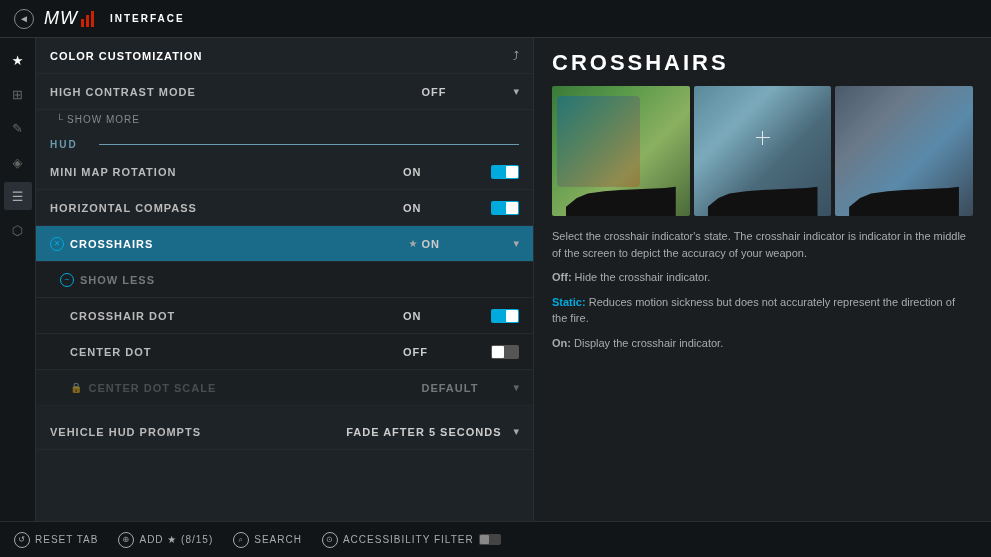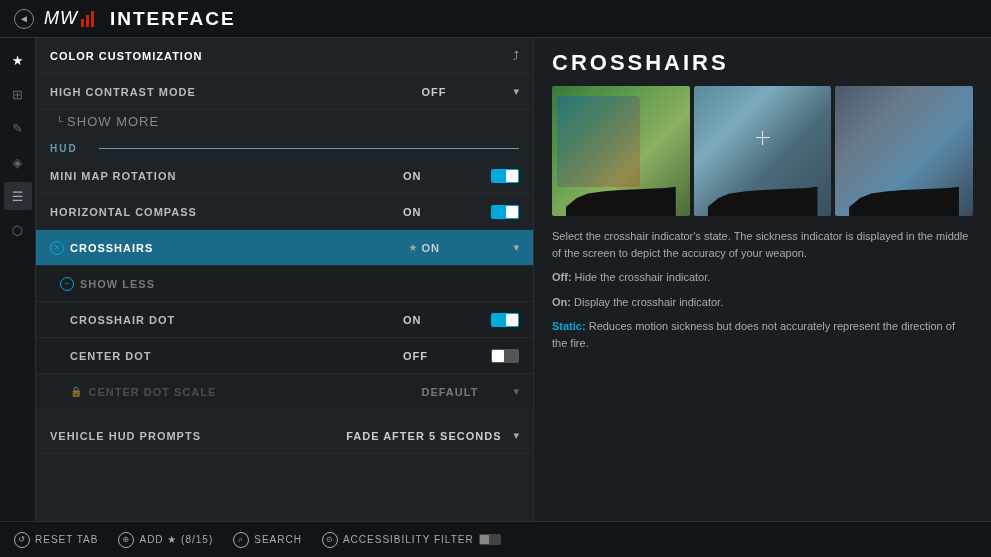--- a/index.html
+++ b/index.html
@@ -34,21 +34,21 @@
       display: flex; align-items: center; gap: 2px;
     }
     .mw-text {
       font-size: 18px; font-weight: 400; color: #fff; letter-spacing: 1px; font-style: italic;
     }
     .mw-bars {
       display: flex; gap: 2px; align-items: flex-end; margin-left: 1px;
     }
     .mw-bar { background: #cc2200; width: 3px; }
     .top-title {
-      font-size: 19px; font-weight: bold; color: #fff; letter-spacing: 2px; margin-left: 6px;
+      font-size: 10px; font-weight: bold; color: #fff; letter-spacing: 2px; margin-left: 6px;
       text-transform: uppercase;
     }
 
     
     .main-layout {
       display: flex;
       height: calc(557px - 38px - 36px);
     }
 
     
@@ -305,21 +305,21 @@
       border-radius: 1px;
       margin: 1px;
     }
 
     .show-more-row {
       display: flex; align-items: center;
       padding: 4px 14px 6px 20px;
       background: #1e2327;
     }
     .show-more-text {
-      font-size: 13px; color: #888; letter-spacing: 1px; text-transform: uppercase;
+      font-size: 10px; color: #888; letter-spacing: 1px; text-transform: uppercase;
       cursor: pointer;
     }
     .show-more-arrow { color: #888; font-size: 10px; margin-right: 4px; }
 
   </style>
 </head>
 <body>
 
 <div class="top-bar">
   <div class="top-bar-icon">◄</div>
@@ -441,30 +441,30 @@
       <div class="preview-img img-bg-2">
         <div class="gun-silhouette"></div>
         <div class="crosshair-overlay"></div>
       </div>
       <div class="preview-img img-bg-3">
         <div class="gun-silhouette"></div>
       </div>
     </div>
 
     <p class="description-text">
-      <span>Select the crosshair indicator's state. The sickness indicator is displayed in the middle of the screen to depict the accuracy of your weapon.</span>
+      <span>Select the crosshair indicator's state. The crosshair indicator is indicator in the middle of the screen to depict the accuracy of your weapon.</span>
     </p>
     <p class="description-text">
       <span class="off">Off:</span>&nbsp;<span>Hide the crosshair indicator.</span>
     </p>
     <p class="description-text">
-      <span class="on">On:</span>&nbsp;<span>Display the crosshair indicator.</span>
+      <span class="static">Static:</span>&nbsp;<span>Reduces motion sickness but does not accurately represent the direction of the fire.</span>
     </p>
     <p class="description-text">
-      <span class="static">Static:</span>&nbsp;<span>Reduces motion sickness but does not accurately represent the direction of the fire.</span>
+      <span class="on">On:</span>&nbsp;<span>Display the crosshair indicator.</span>
     </p>
 
   </div>
 
 </div>
 
 <div class="bottom-bar">
   <div class="bottom-action">
     <div class="bottom-action-icon">↺</div>
     <span>RESET TAB</span>

